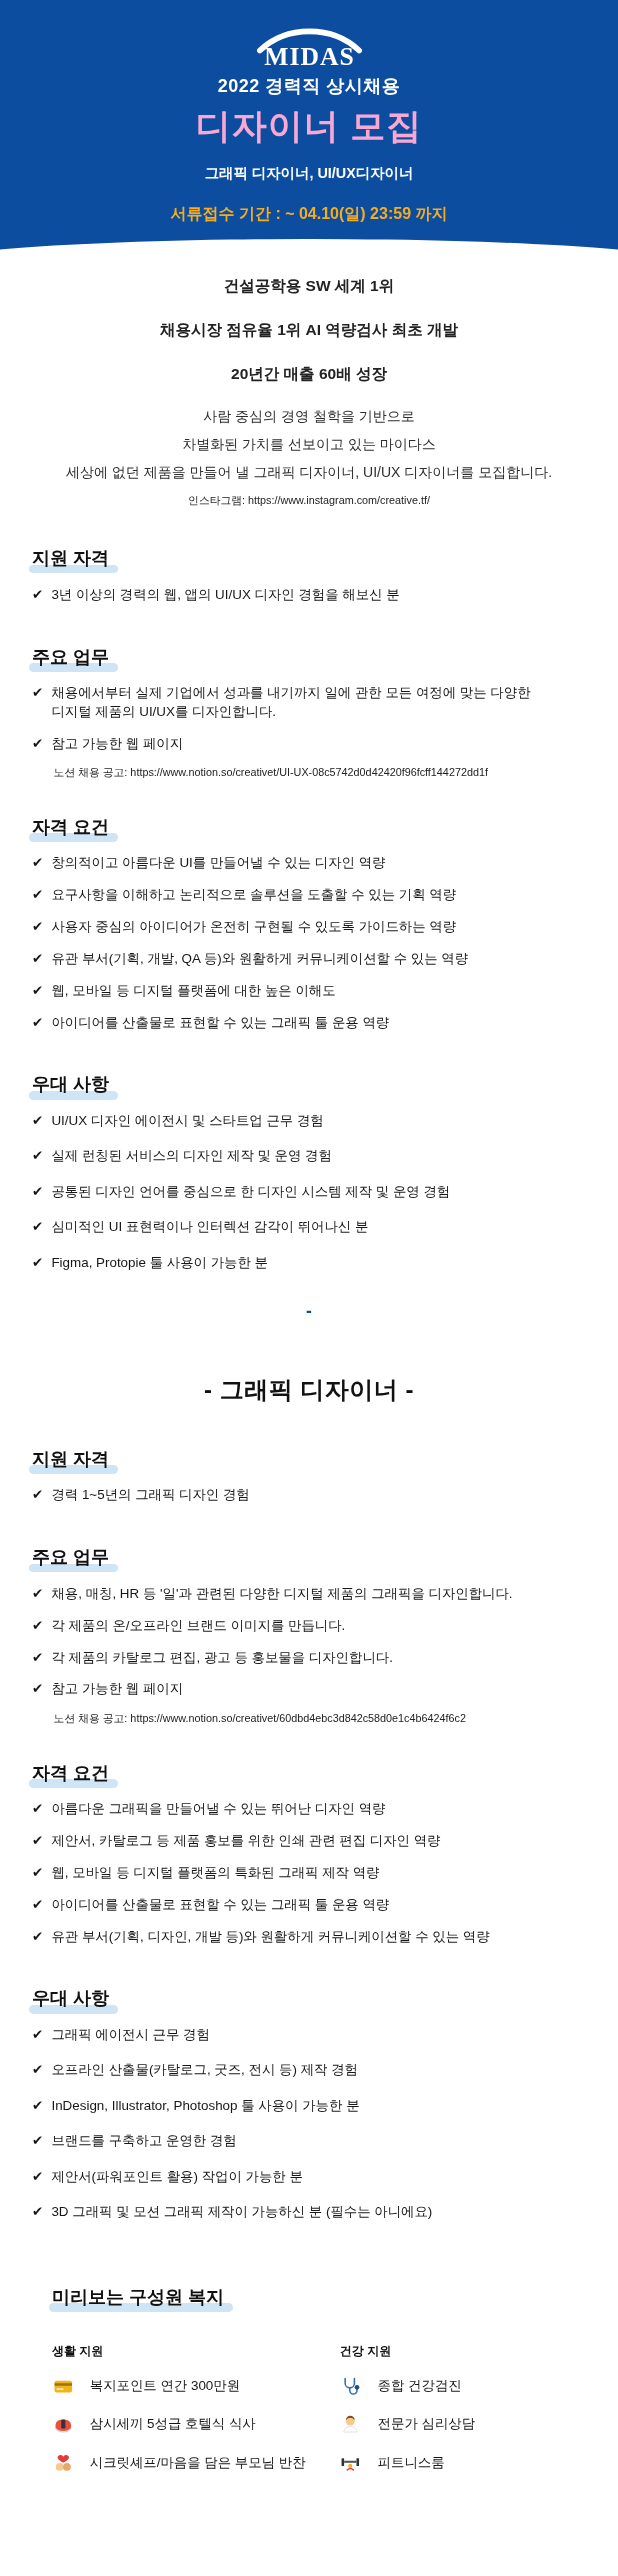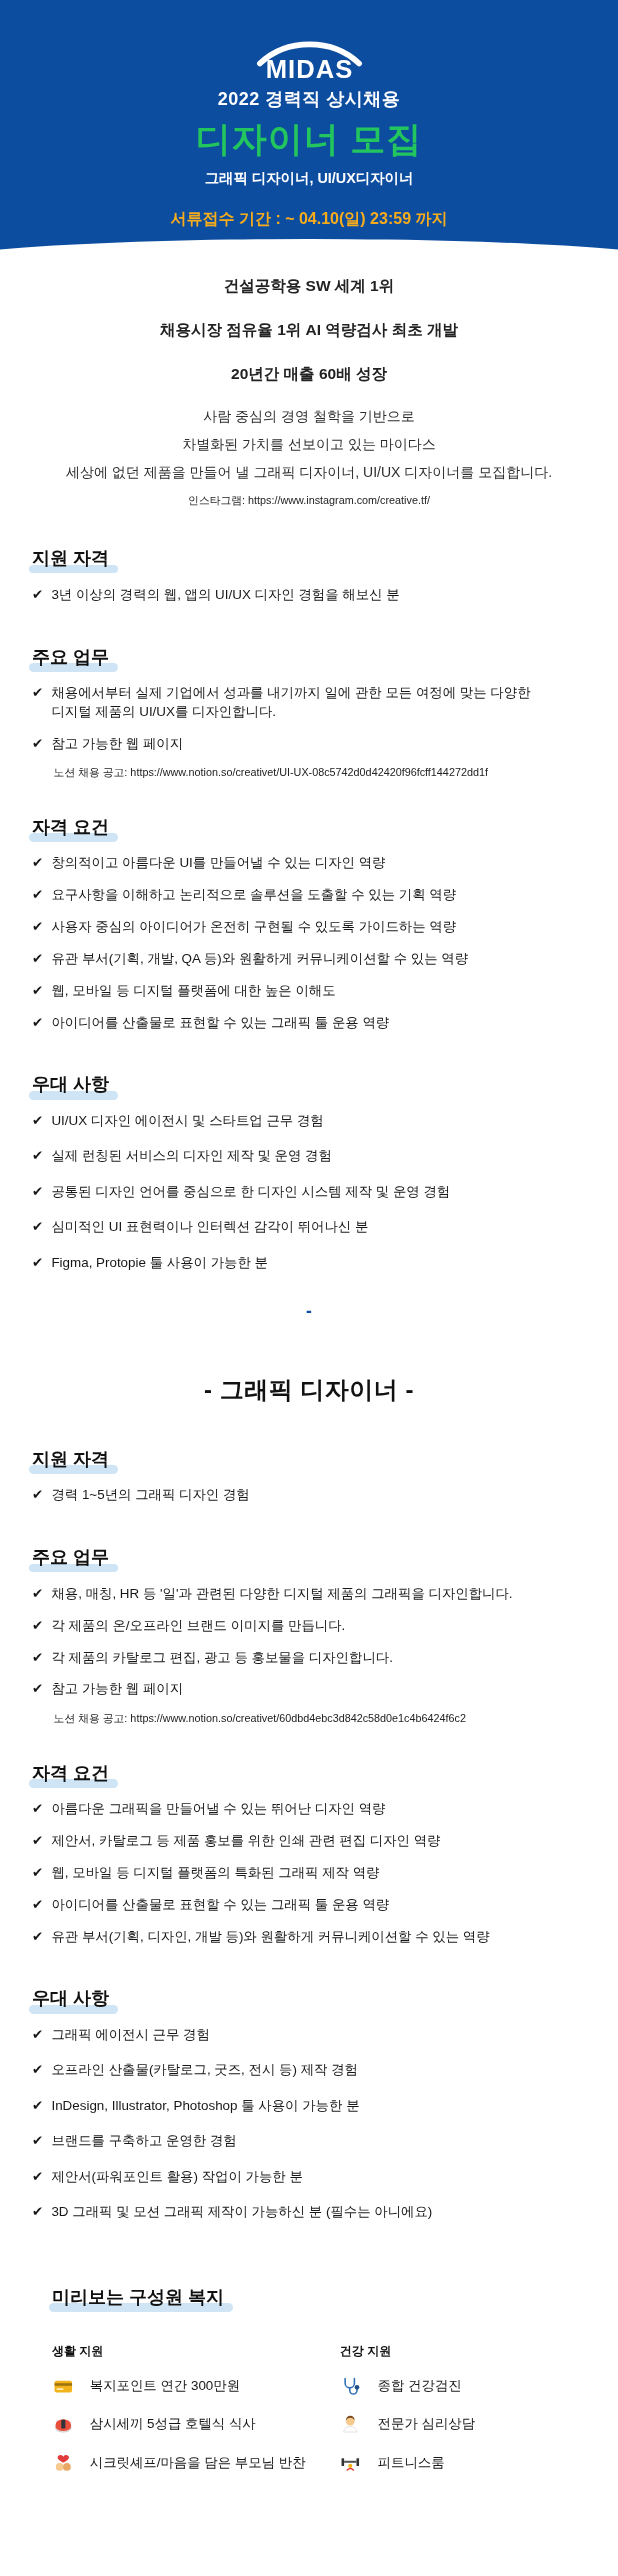--- a/index.html
+++ b/index.html
@@ -3,25 +3,25 @@
 <meta charset="utf-8">
 <style>
   * { box-sizing: border-box; }
   html,body { margin:0; padding:0; }
   body { width:618px; font-family:"Liberation Sans","DejaVu Sans",sans-serif; color:#1b1b1b; background:#ffffff; }
   .page { position:relative; width:618px; height:3606px; overflow:hidden; background:#fff; }
 
   
   .hero { position:relative; height:260px; background:#0d4da0; text-align:center; overflow:hidden; }
   .hero-dome { position:absolute; left:-15%; bottom:-37px; width:130%; height:58px; background:#fff; border-radius:50%; }
-  .logo-wrap { padding-top:40px; }
+  .logo-wrap { padding-top:27px;font-family:Liberation Serif, serif; }
   .logo-wrap svg { width:129px; height:43px; }
   .hero-sub { margin-top:2px; font-size:18px; font-weight:700; color:#fff; letter-spacing:0.5px; }
-  .hero-title { margin-top:5.2px; font-size:35px; font-weight:800; color:#22c55e; letter-spacing:1px; }
-  .hero-roles { margin-top:6px; font-size:14.4px; font-weight:700; color:#fff; }
+  .hero-title { margin-top:5.2px; font-size:35px; font-weight:800; color:#f9a8d4; letter-spacing:1px; }
+  .hero-roles { margin-top:14px; font-size:14.4px; font-weight:700; color:#fff; }
   .hero-deadline { margin-top:20.6px; font-size:16px; font-weight:700; color:#f7ac1b; }
 
   
   .intro { text-align:center; padding-top:15.5px; }
   .hl-line { margin:0 0 23px; font-size:15.5px; font-weight:700; color:#222; }
   .hl { position:relative; display:inline-block; padding:0 3.1px; }
   .hl::after { content:""; position:absolute; left:-5.2px; right:-6.2px; bottom:-2.1px; height:10.3px; background:#cfe5f5; border-radius:5.2px; z-index:-1; }
   .intro-line { margin:0 0 10.3px; font-size:14px; font-weight:500; color:#2d2d2d; }
   .intro-line.first { margin-top:6.2px; }
   .intro-insta { margin-top:12.4px; font-size:10.8px; font-weight:500; color:#222; }

